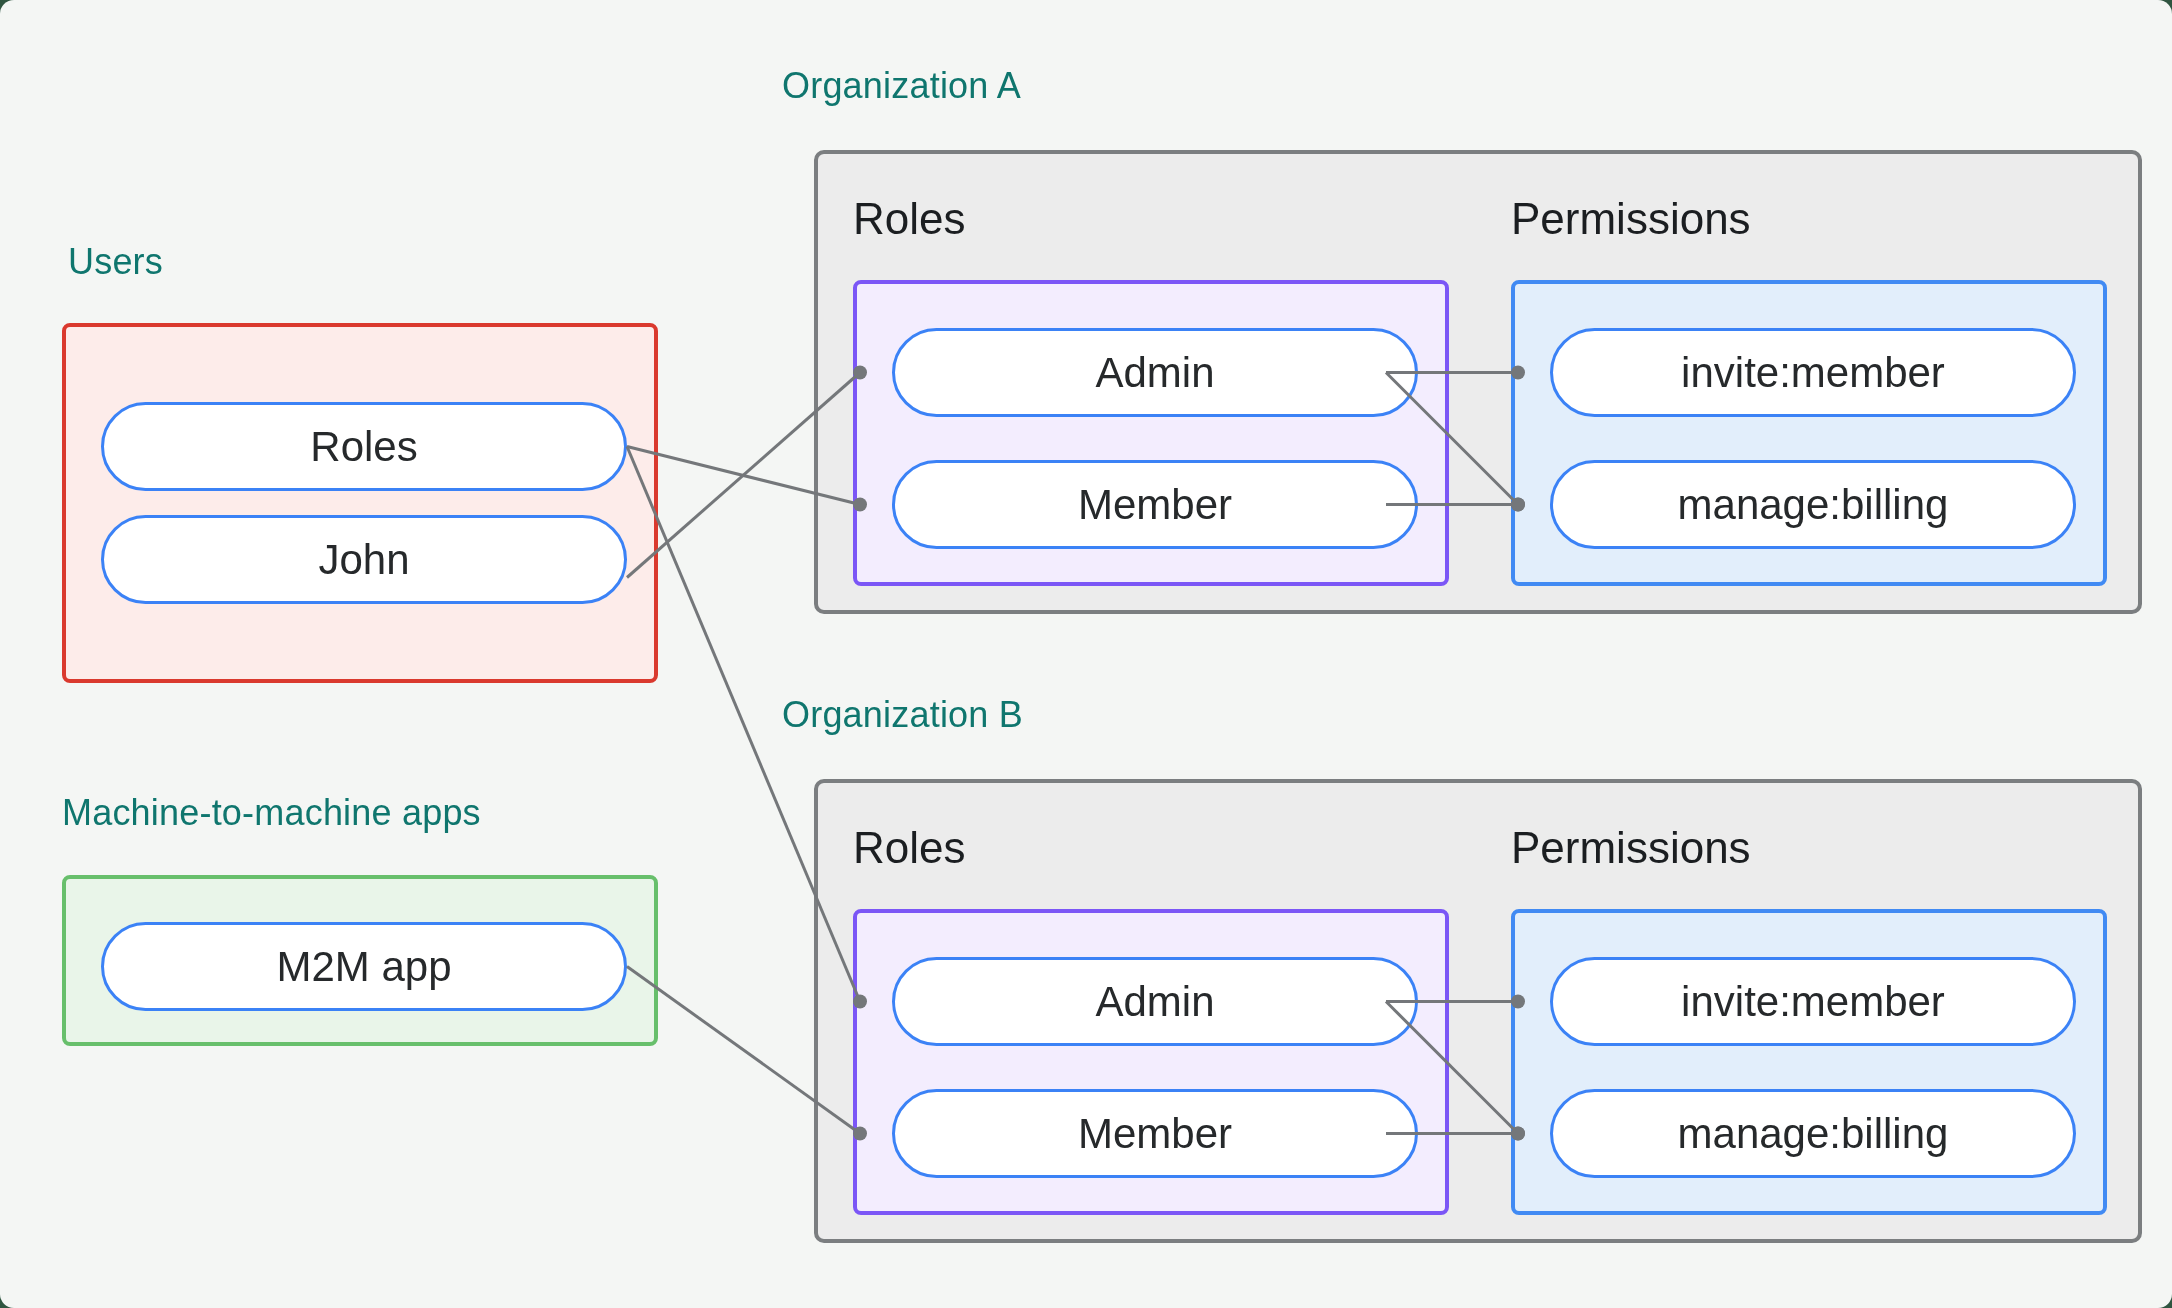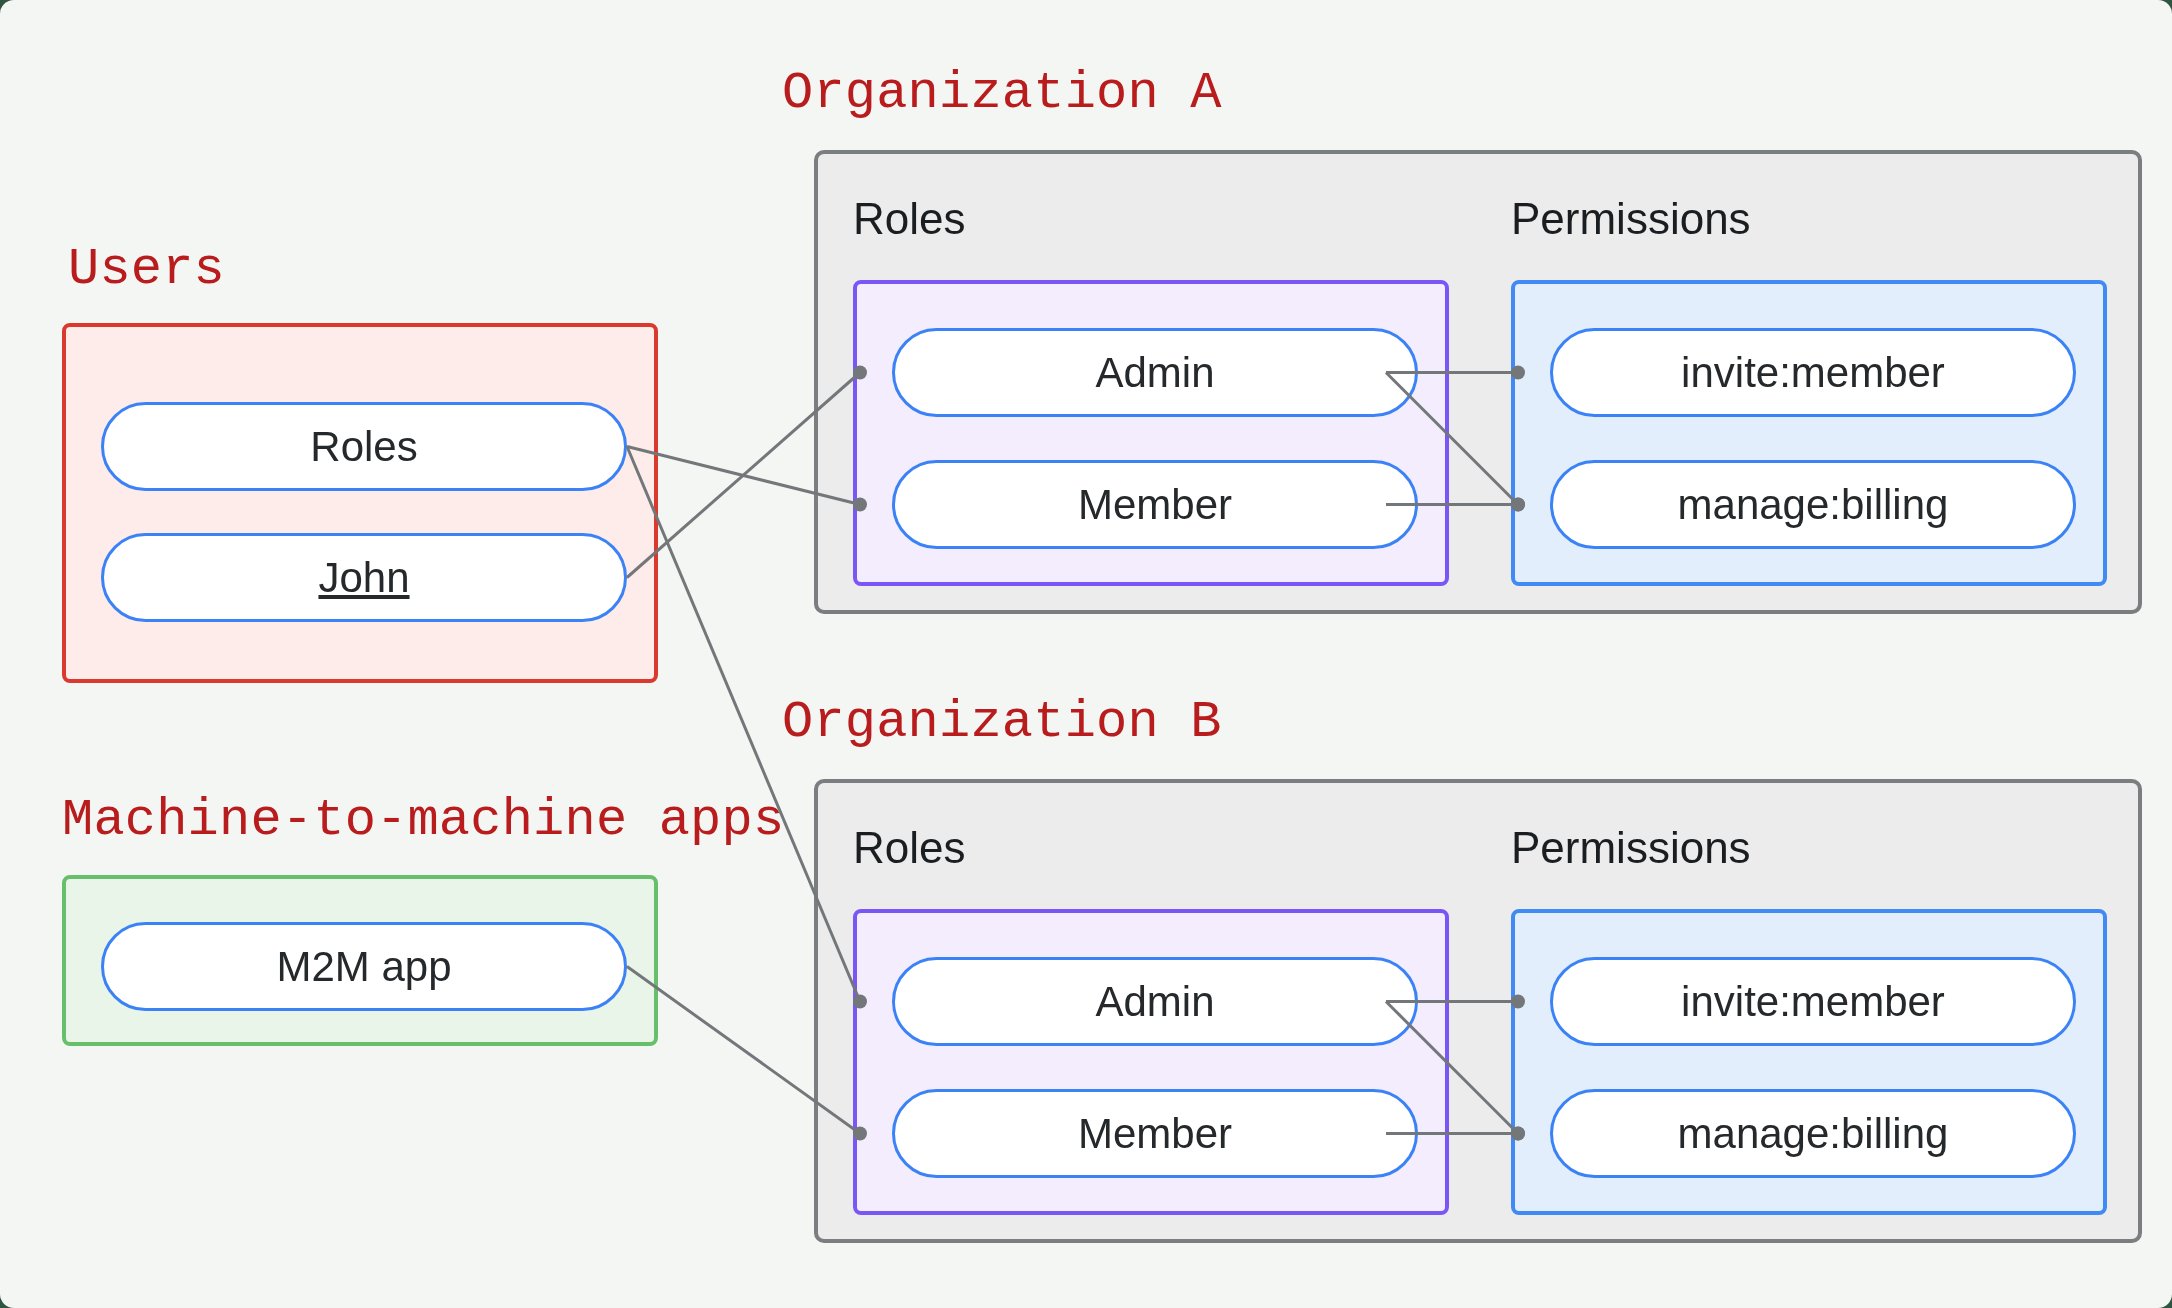--- a/index.html
+++ b/index.html
@@ -11,27 +11,26 @@
   }
   .canvas {
     position: relative;
     width: 2172px; height: 1308px;
     background: #f4f6f4;
     border-radius: 14px;
     overflow: hidden;
   }
   .group-label {
     position: absolute;
-    font-size: 52px;
+    font-size: 36px;
     font-weight: 500;
-    color: #b91c1c;
+    color: #0f766e;
     line-height: 1.0;
     letter-spacing: 0.2px;
     white-space: nowrap;
-    font-family: Liberation Mono, monospace;
   }
   .group-box {
     position: absolute;
     border: 4px solid #999;
     border-radius: 8px;
   }
   .org-box {
     position: absolute;
     left: 782px;
     width: 1328px; height: 464px;
@@ -80,21 +79,21 @@
   }
 </style>
 </head>
 <body>
 
 <div class="canvas">
 
   <div class="group-label" style="left:68px; top:244px;">Users</div>
   <div class="group-box" style="left: 62px; top: 323px; width: 596px; height: 360px; border-color: rgb(218, 57, 46); background-color: rgb(253, 236, 234);">
     <div class="pill" style="top:75px;">Roles</div>
-    <div class="pill" style="top:206px;text-decoration:underline;">John</div>
+    <div class="pill" style="top:188px;">John</div>
   </div>
 
   <div class="group-label" style="left:62px; top:795px;">Machine-to-machine apps</div>
   <div class="group-box" style="left: 62px; top: 875px; width: 596px; height: 171px; border-color: rgb(103, 191, 107); background-color: rgb(233, 245, 233);">
     <div class="pill" style="top:43px;">M2M app</div>
   </div>
 
   <div class="group-label" style="left:782px; top:68px;">Organization A</div>
   <div class="org-box" style="top: 150px; border-color: rgb(123, 126, 128); background-color: rgb(236, 236, 236);">
     <div class="sub-label" style="left:35px;">Roles</div>

